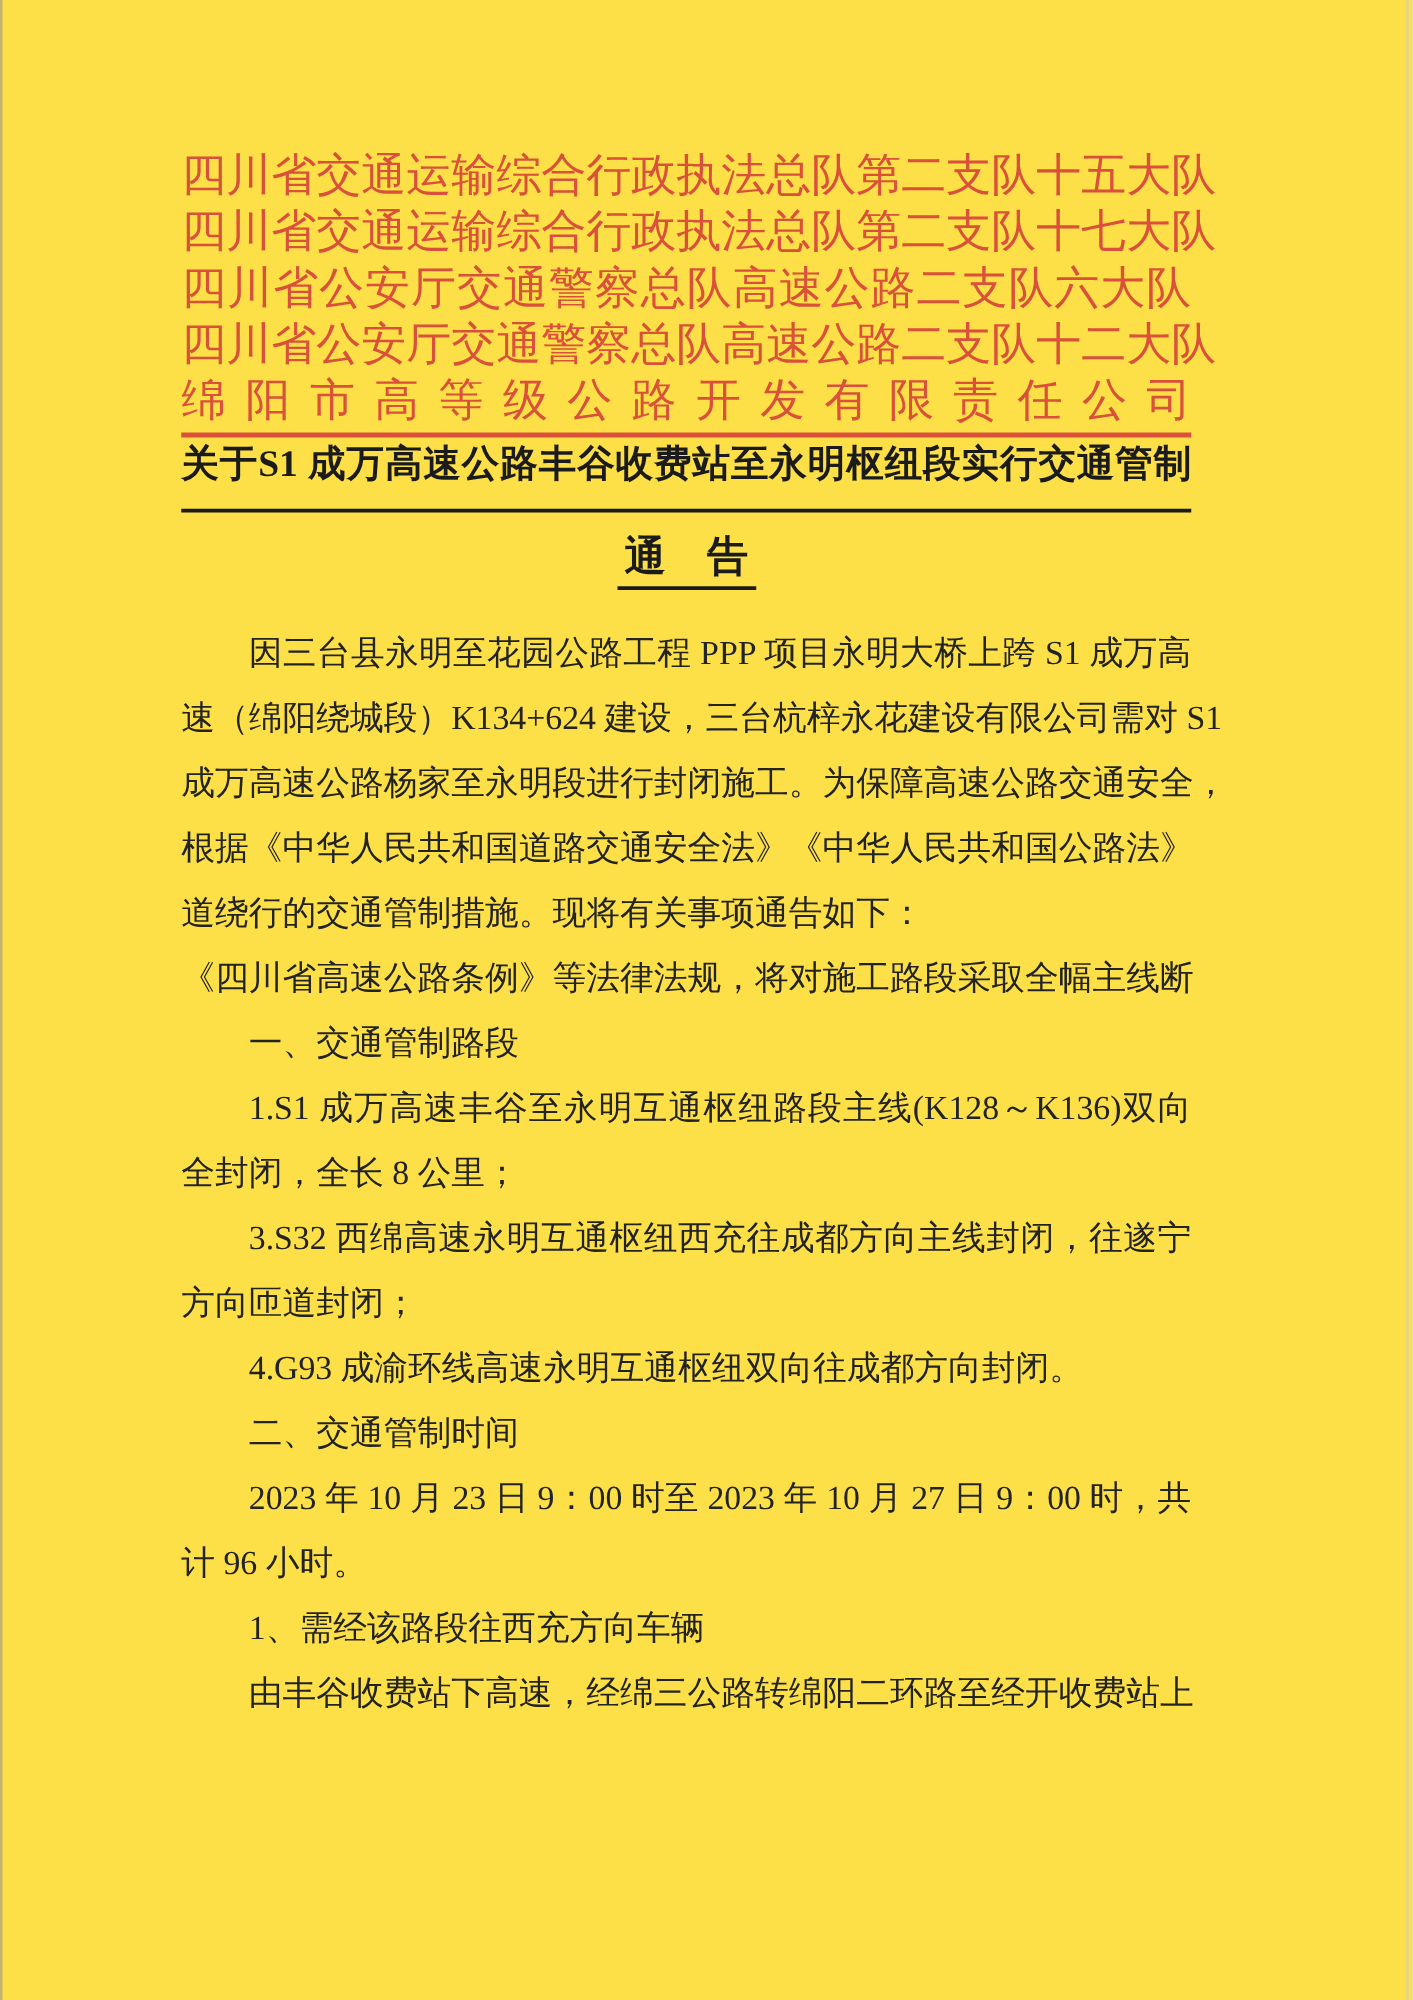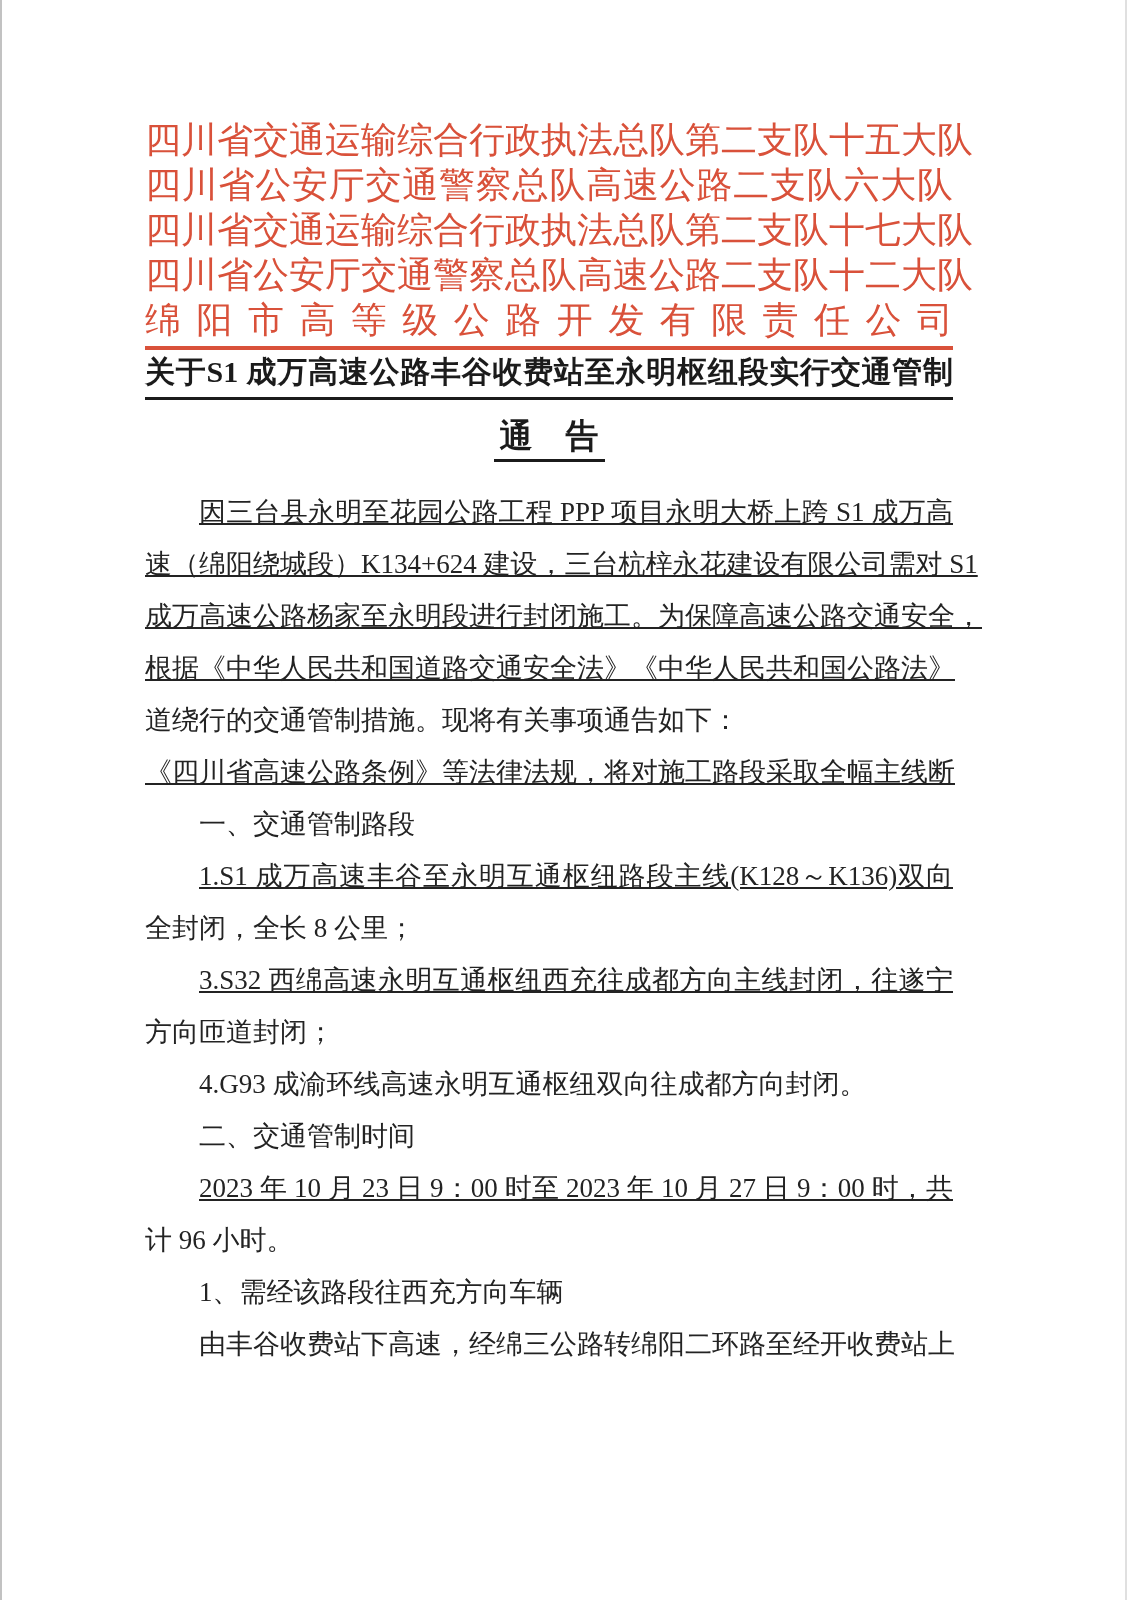--- a/index.html
+++ b/index.html
@@ -4,72 +4,72 @@
 <style>
   :root{
     --red:#d9513a;
     --ink:#232323;
     --ink-dark:#1b1b1b;
   }
   html,body{margin:0;padding:0;background:#e8e8e8;}
   .page{
     position:relative;
     width:1130px;height:1600px;
-    background:#ffffff;
+    background:#fde047;
     overflow:hidden;
     font-family:"Liberation Serif","DejaVu Serif",serif;
   }
   .scan-edge-left{position:absolute;left:0;top:0;width:2px;height:100%;background:#8f8f8f;opacity:.55;}
   .scan-edge-right{position:absolute;left:1125px;top:0;width:2px;height:100%;background:#cccccc;opacity:.6;}
   .content{position:absolute;left:145px;top:118px;width:808px;}
   .agency-line{
     font-size:36px;line-height:45px;
     color:var(--red);
     font-weight:500;
     white-space:nowrap;
     text-align:justify;text-align-last:justify;
   }
   .red-rule{height:4px;background:var(--red);margin-top:3px;}
   .doc-title{
     margin-top:3px;
     font-size:30px;line-height:38px;font-weight:700;
     color:var(--ink-dark);
-    padding-bottom:6px;
+    padding-bottom:16px;
     border-bottom:3px solid var(--ink-dark);
     white-space:nowrap;
     text-align:justify;text-align-last:justify;
   }
   .notice-row{margin-top:16px;text-align:center;}
   .notice{
     display:inline-block;
     font-size:33px;line-height:40px;font-weight:700;
     color:var(--ink-dark);
     border-bottom:3px solid var(--ink-dark);
     padding:0 6px 3px 6px;
   }
   .doc-body{margin-top:24px;color:var(--ink);}
   .body-line{
     font-size:27px;line-height:52px;height:52px;
     white-space:nowrap;
   }
   .body-line.indent{padding-left:54px;}
-  .body-line.fill{text-align:justify;text-align-last:justify;text-decoration:underline;}
+  .body-line.fill{text-align:justify;text-align-last:justify;}
 </style>
 </head>
 <body>
 
 <div class="page">
   <div class="scan-edge-left"></div>
   <div class="scan-edge-right"></div>
 
   <div class="content">
     <div class="agencies" id="agencies">
         <div class="agency-line">四川省交通运输综合行政执法总队第二支队十五大队</div>
+        <div class="agency-line">四川省交通运输综合行政执法总队第二支队十七大队</div>
         <div class="agency-line">四川省公安厅交通警察总队高速公路二支队六大队</div>
-        <div class="agency-line">四川省交通运输综合行政执法总队第二支队十七大队</div>
         <div class="agency-line">四川省公安厅交通警察总队高速公路二支队十二大队</div>
         <div class="agency-line">绵阳市高等级公路开发有限责任公司</div>
       </div>
 
     <div class="red-rule"></div>
 
     <div class="doc-title">关于S1 成万高速公路丰谷收费站至永明枢纽段实行交通管制</div>
 
     <div class="notice-row">
       <span class="notice">通　告</span>

